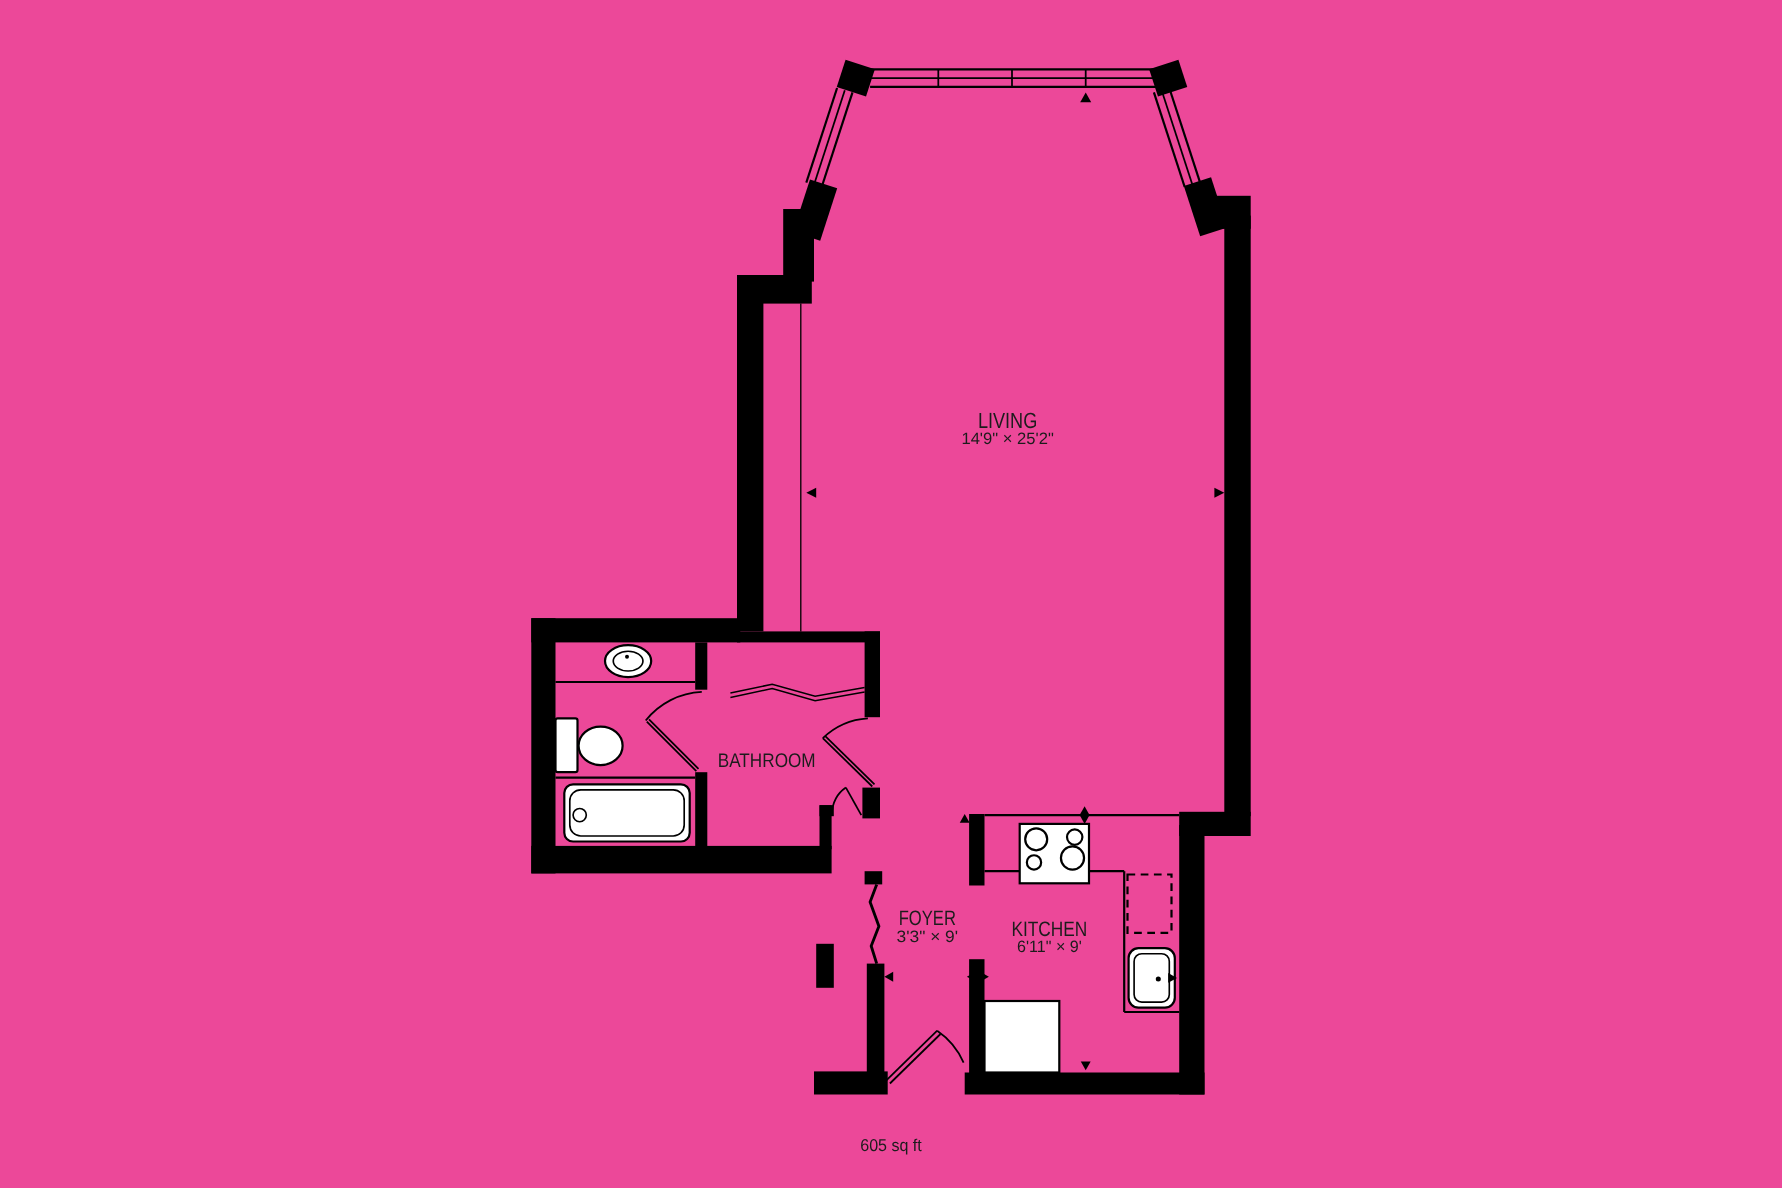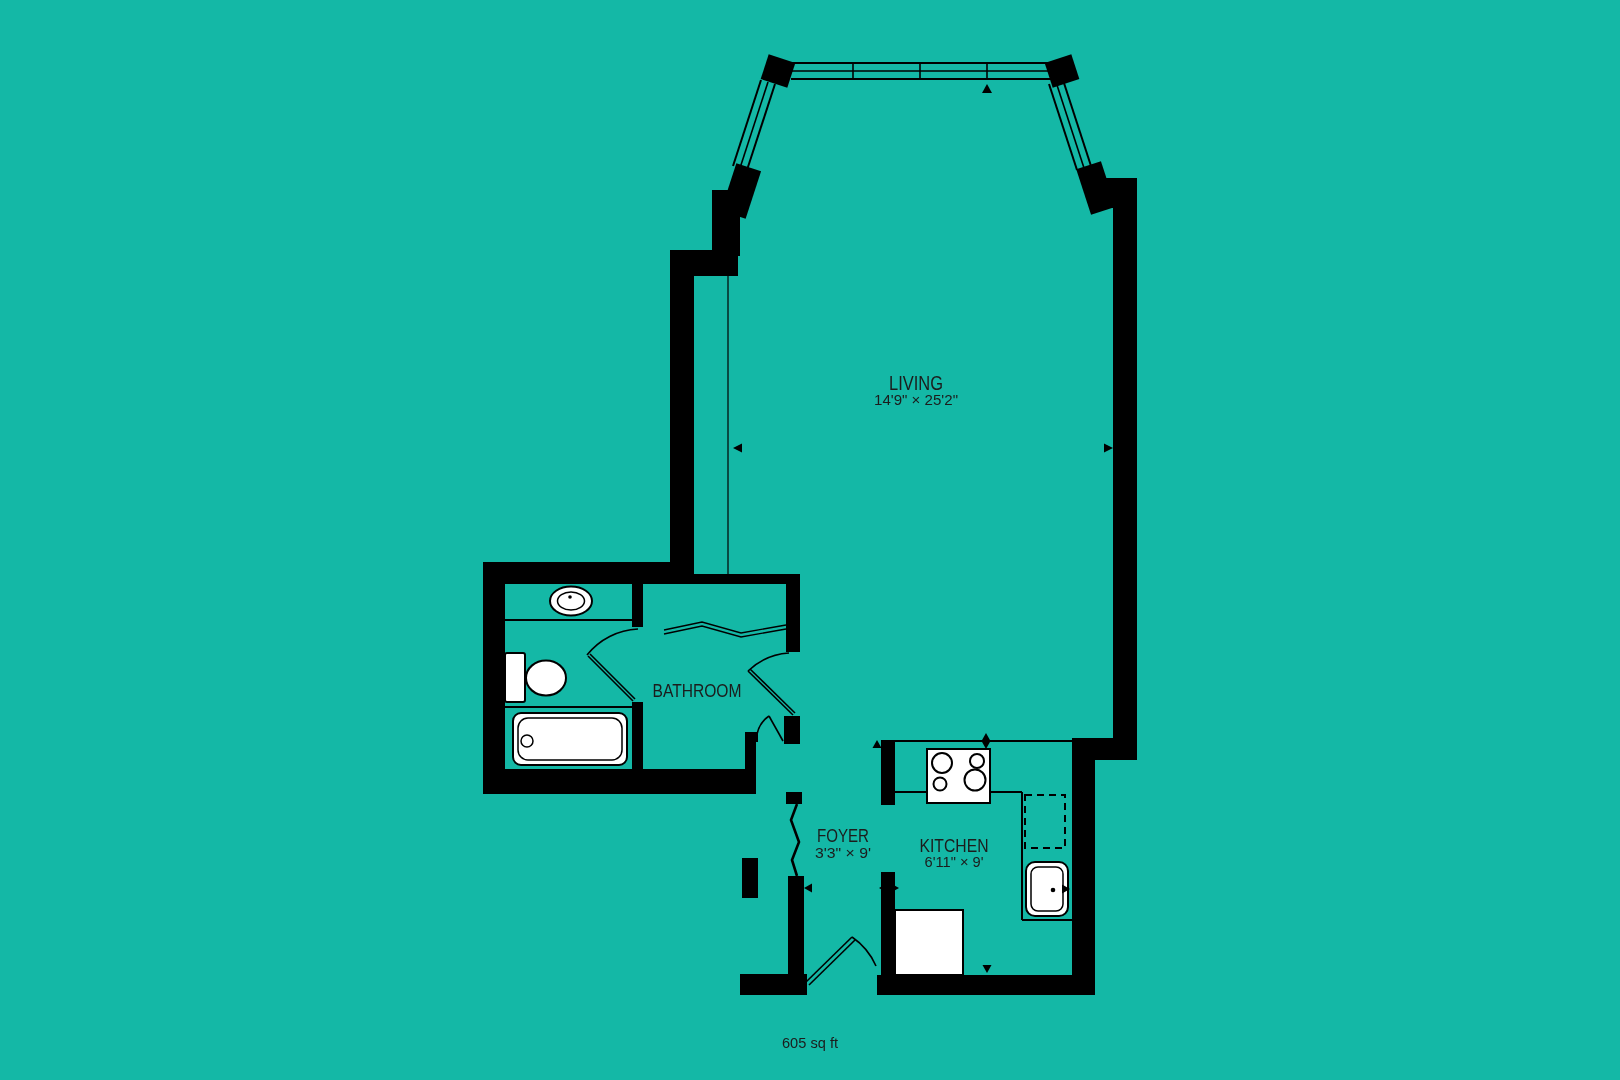--- a/index.html
+++ b/index.html
@@ -1,16 +1,16 @@
 <!DOCTYPE html>
 <html><head>
 <meta charset="utf-8">
 <style>
   html,body{margin:0;padding:0;background:#fff;}
-  #stage{position:relative;width:1620px;height:1080px;background:#14b8a6;overflow:hidden;
+  #stage{position:relative;width:1620px;height:1080px;background:#ec4899;overflow:hidden;
          font-family:"Liberation Sans", sans-serif;}
   svg{position:absolute;left:0;top:0;}
   .wall{fill:#000;stroke:none;}
   .ln{stroke:#000;fill:none;}
   .fix{fill:#fff;stroke:#000;}
   .arrow{fill:#000;stroke:none;}
   .lbl{fill:#1c1c1c;}
 </style>
 </head>
 <body>

